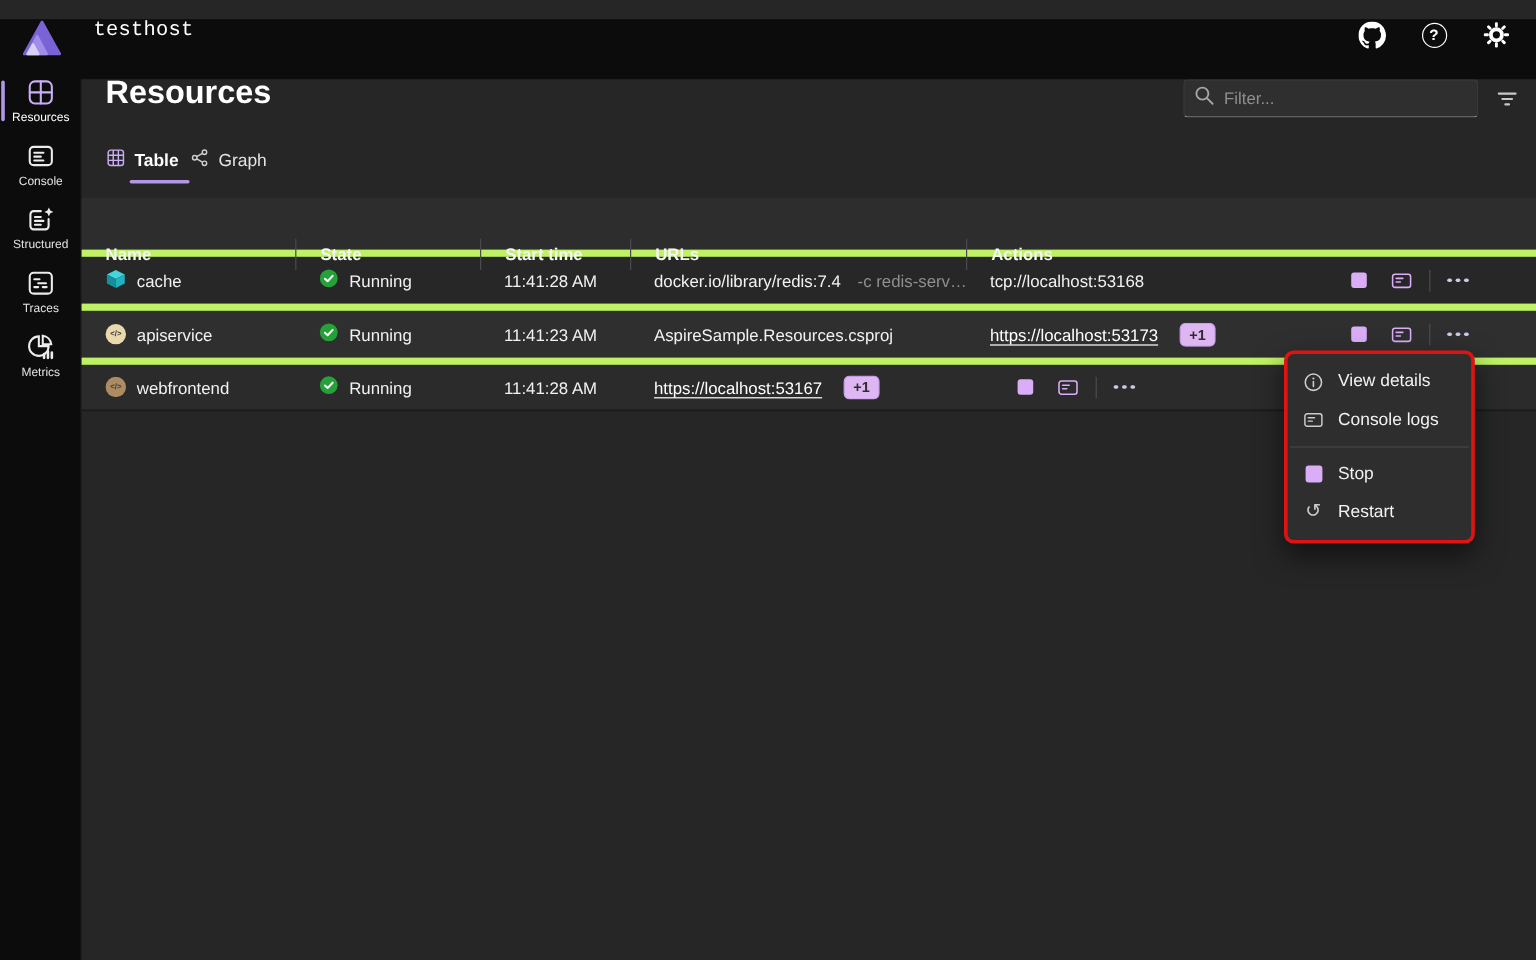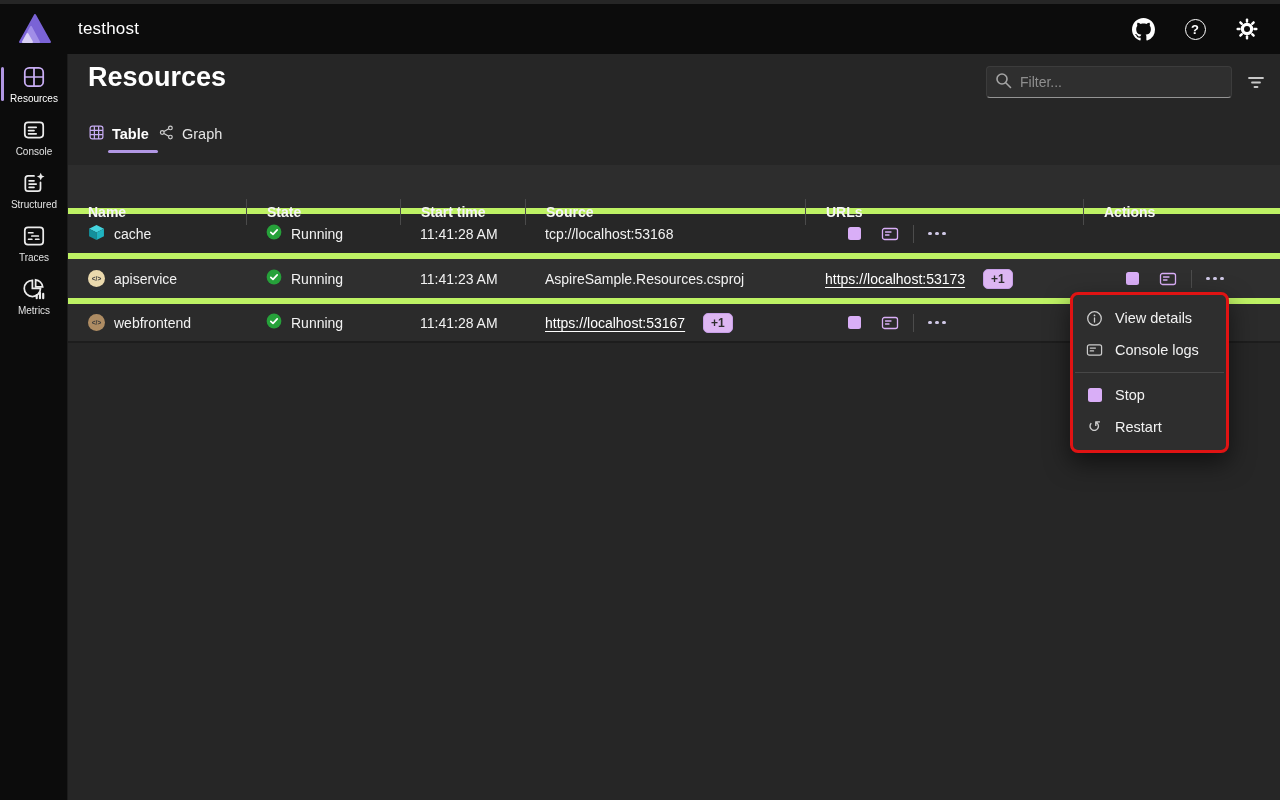--- a/index.html
+++ b/index.html
@@ -1,21 +1,21 @@
 <!DOCTYPE html>
 <html><head>
 <meta charset="utf-8">
 <style>
   * { margin:0; padding:0; box-sizing:border-box; }
   html,body { width:1280px; height:800px; overflow:hidden; background:#262626;
               font-family:"Liberation Sans", sans-serif; color:#f0f0f0; }
 
   
-  .topbar { position:absolute; left:0; top:4px; width:1280px; height:50px;
-            background:#0c0c0c; display:flex; align-items:center; z-index:5; }
+  .topbar { position:absolute; left:0; top:16px; width:1280px; height:50px;
+            background:#0c0c0c; display:flex; align-items:flex-start; z-index:5;font-family:Liberation Mono, monospace; }
   .logo { width:34px; height:32px; margin-left:18px; display:flex; align-items:center; justify-content:center; }
   .app-title { margin-left:26px; font-size:17px; font-weight:400; color:#ffffff; letter-spacing:.2px; }
   .topbar-right { margin-left:auto; display:flex; align-items:center; gap:26px; margin-right:20px; }
   .tb-icon { width:26px; height:26px; display:flex; align-items:center; justify-content:center; cursor:pointer; }
   .help-circle { width:21px; height:21px; border:1.7px solid #fff; border-radius:50%;
                  display:flex; align-items:center; justify-content:center;
                  font-size:13px; font-weight:700; color:#fff; }
 
   
   .sidebar { position:absolute; left:0; top:50px; width:68px; height:750px;
@@ -223,21 +223,20 @@
       </div>
       <div class="tab-underline"></div>
     </div>
   </div>
 
   <div class="rtable">
     <div class="tgrid thead">
       <div class="th">Name</div>
       <div class="th">State</div>
       <div class="th">Start time</div>
-      <div class="th">Source</div>
       <div class="th">URLs</div>
       <div class="th">Actions</div>
     </div>
 
     <div class="tgrid trow r0">
       <div class="td">
         <span>
           <svg width="17" height="17" viewBox="0 0 16 16">
             <path d="M8 1 L15 4.5 8 8 1 4.5 Z" fill="#45d4de"></path>
             <path d="M1 4.5 V11.5 L8 15 V8 Z" fill="#13909c"></path>
@@ -249,20 +248,24 @@
       <div class="td">
         <span>
           <svg width="16" height="16" viewBox="0 0 16 16">
             <circle cx="8" cy="8" r="7.4" fill="#26a13a"></circle>
             <path d="M4.8 8.3 L7 10.4 L11.2 5.9" fill="none" stroke="#fff" stroke-width="1.7" stroke-linecap="round" stroke-linejoin="round"></path>
           </svg>
         </span>
         <span>Running</span>
       </div>
       <div class="td">11:41:28 AM</div>
+      <div class="td">
+        <span>docker.io/library/redis:7.4</span>
+          <span class="dim">-c redis-serv…</span>
+      </div>
       <div class="td">
         <span>tcp://localhost:53168</span>
       </div>
       <div class="td actions-cell">
         <span style="width:14px"></span>
         <span class="act-btn">
             <span class="stop-sq"></span>
           </span>
         <span style="width:6px"></span>
         <span class="act-btn">

